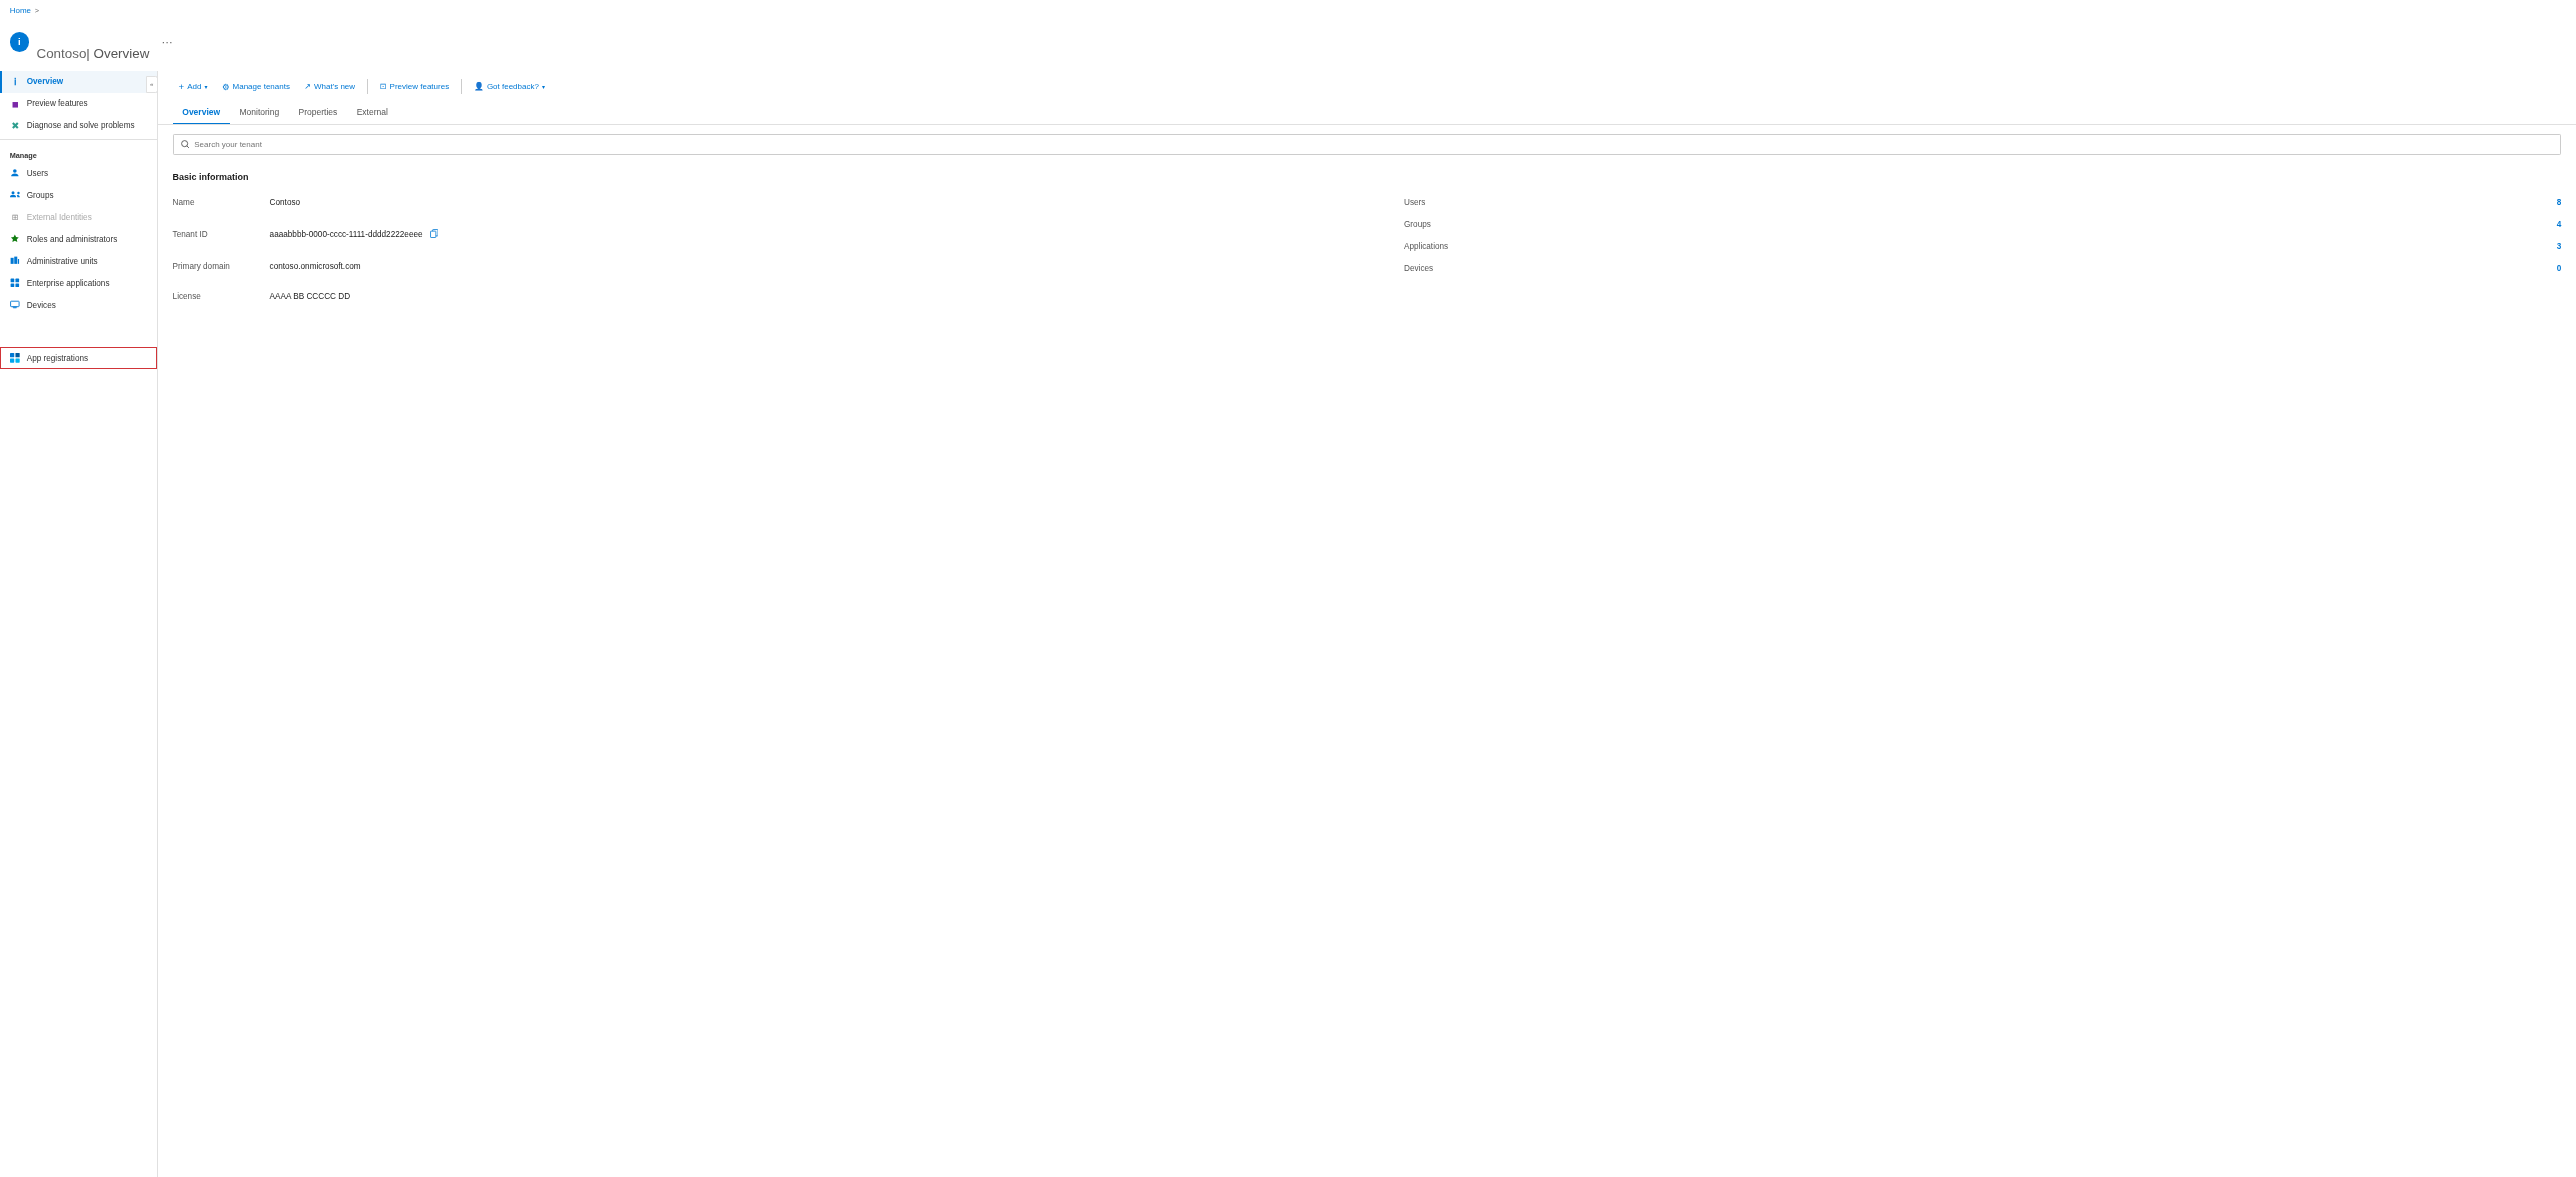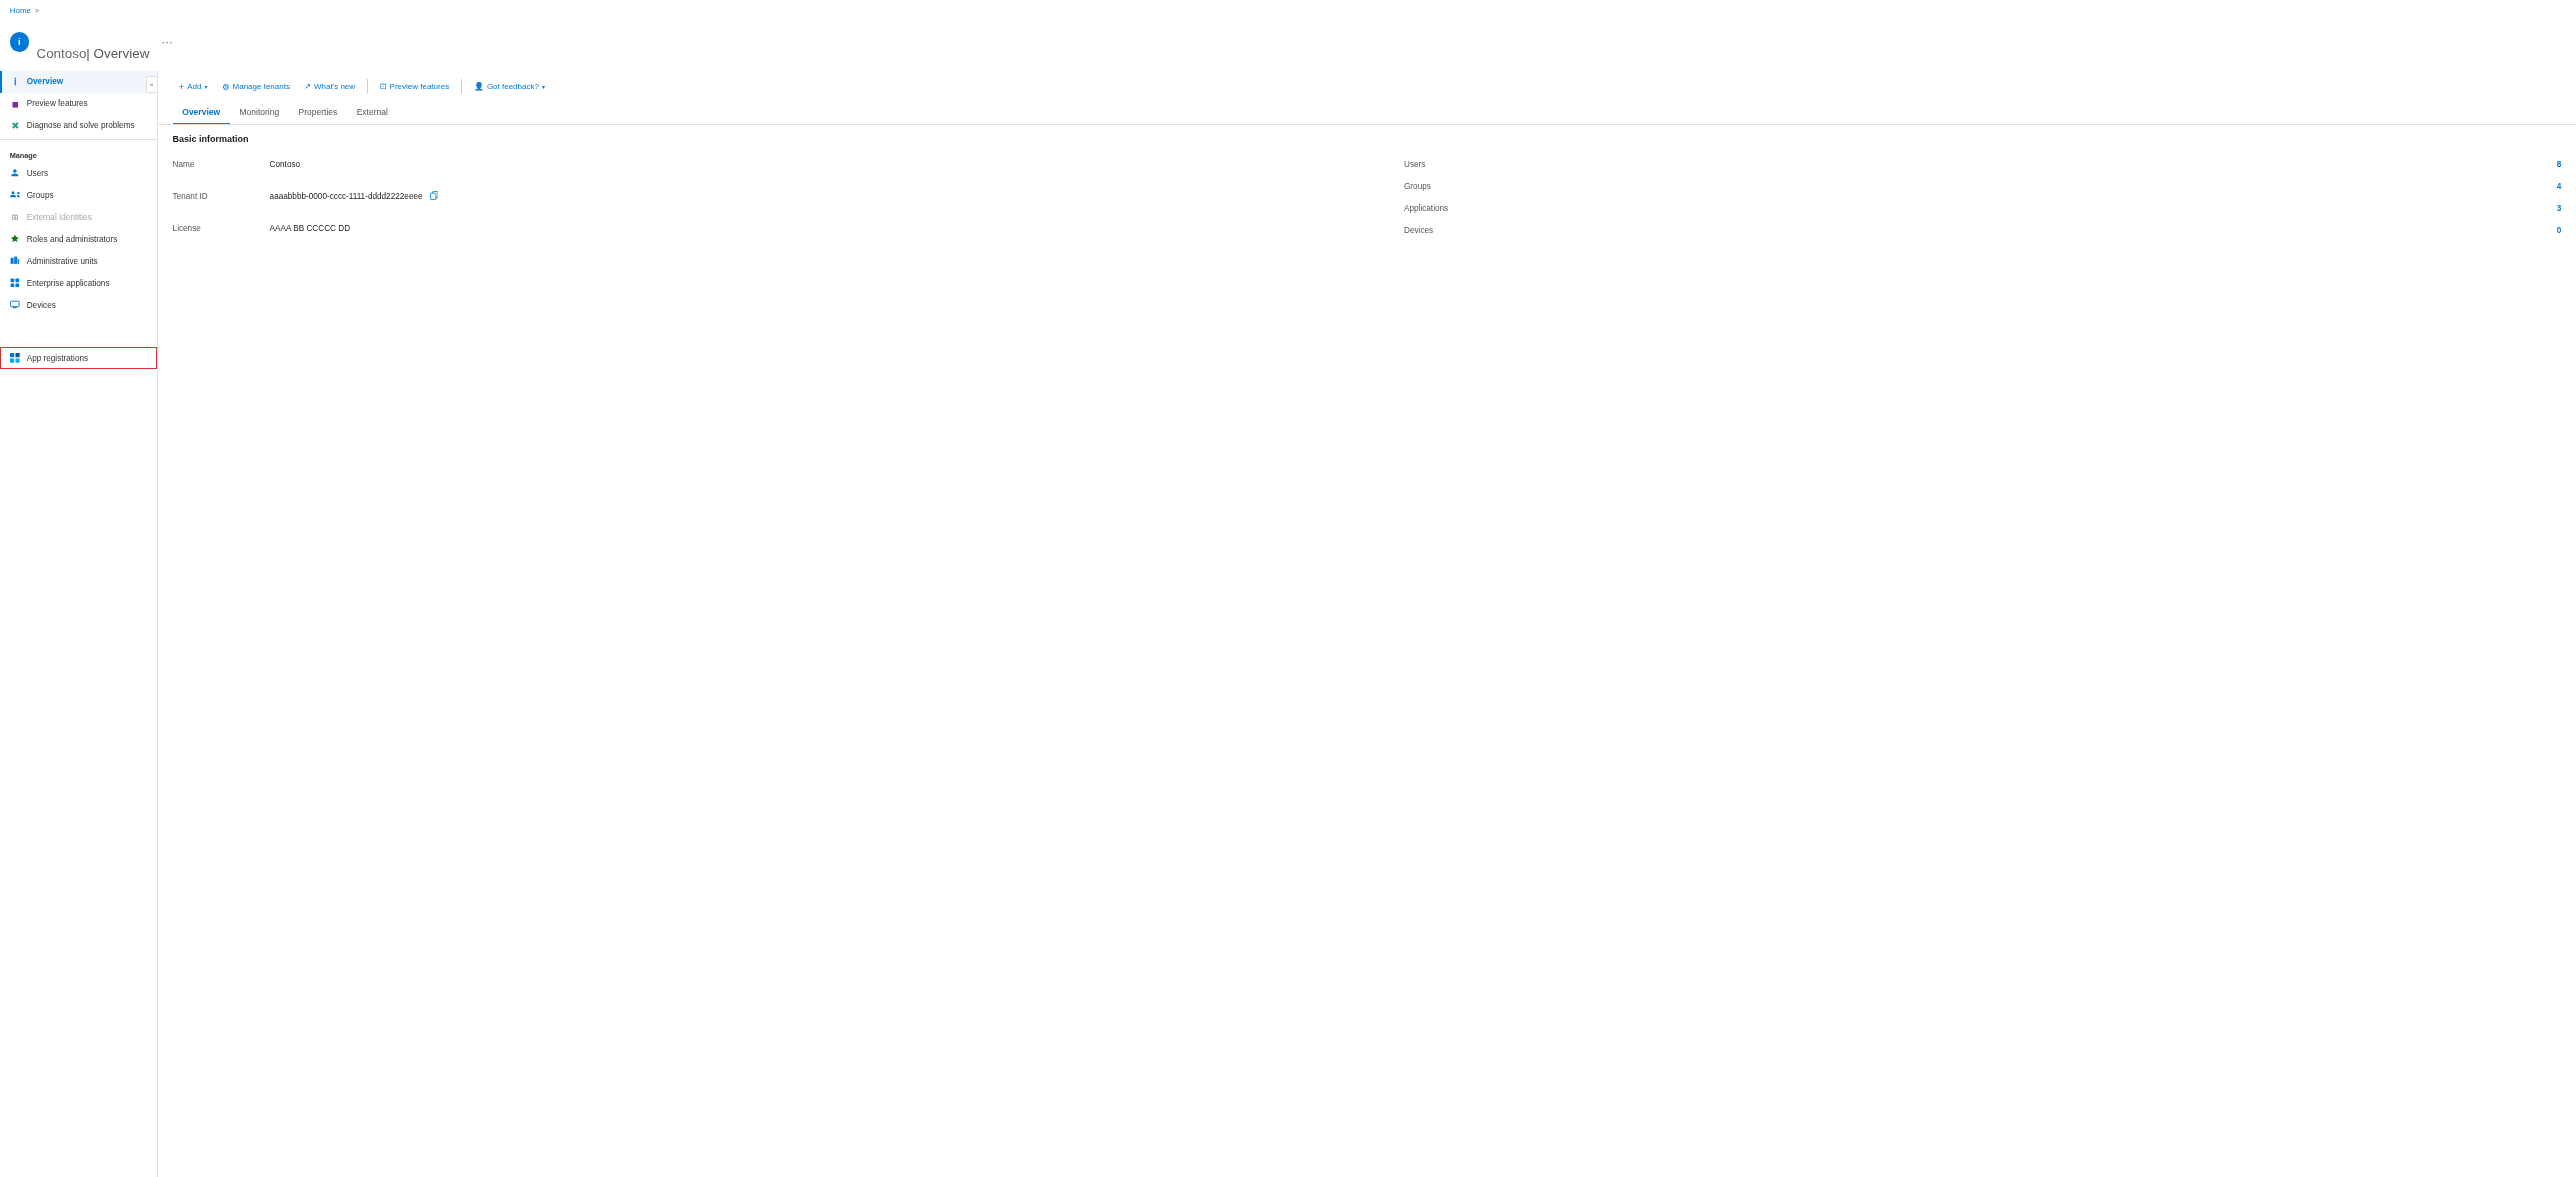--- a/index.html
+++ b/index.html
@@ -336,20 +336,29 @@
       </button>
     </div>
 
     <div class="tabs">
       <div class="tab active">Overview</div>
       <div class="tab">Monitoring</div>
       <div class="tab">Properties</div>
       <div class="tab">External</div>
     </div>
 
+    <div class="search-box">
+      <span class="search-icon-svg">
+        <svg width="8.5" height="8.5" viewBox="0 0 14 14" fill="none" stroke="#555" stroke-width="1.5">
+            <circle cx="6" cy="6" r="5"></circle>
+            <line x1="9.5" y1="9.5" x2="13" y2="13"></line>
+          </svg>
+      </span>
+      <input type="text" placeholder="Search your tenant" style="">
+    </div>
 
     <div class="content-section">
       <div class="section-title">Basic information</div>
       <div class="info-grid">
 
         <div class="info-left">
           <div class="info-row">
             <span class="info-label">Name</span>
             <span class="info-value">Contoso</span>
           </div>
@@ -357,20 +366,24 @@
             <span class="info-label">Tenant ID</span>
             <span class="info-value">
               <span>aaaabbbb-0000-cccc-1111-dddd2222eeee</span>
               <button class="copy-btn" title="Copy">
                 <svg width="8.5" height="8.5" viewBox="0 0 16 16" fill="#0078d4">
                     <rect x="5" y="1" width="10" height="12" rx="1" fill="none" stroke="#0078d4" stroke-width="1.5"></rect>
                     <rect x="1" y="4" width="10" height="12" rx="1" fill="white" stroke="#0078d4" stroke-width="1.5"></rect>
                   </svg>
               </button>
             </span>
+          </div>
+          <div class="info-row">
+            <span class="info-label">Primary domain</span>
+            <span class="info-value">contoso.onmicrosoft.com</span>
           </div>
           <div class="info-row">
             <span class="info-label">License</span>
             <span class="info-value">AAAA BB CCCCC DD</span>
           </div>
         </div>
 
         <div class="info-right">
           <div class="stats-grid">
             <div class="stat-row">

